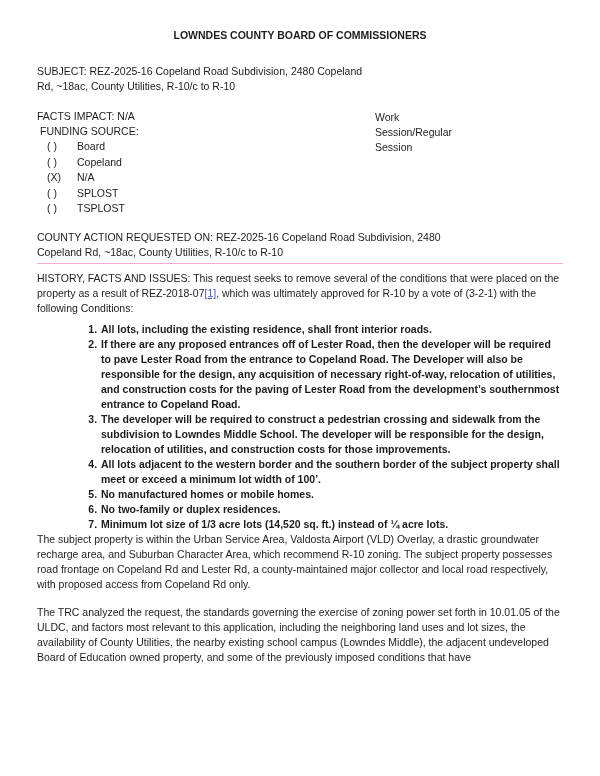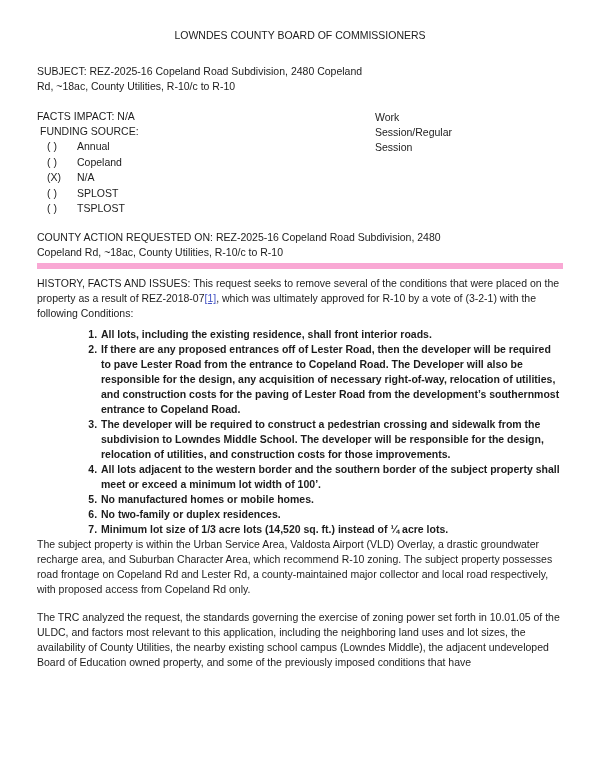--- a/index.html
+++ b/index.html
@@ -20,20 +20,21 @@
     -webkit-font-smoothing: antialiased;
   }
   .content {
     padding: 28px 37px 0 37px;
   }
   .doc-header {
     text-align: center;
   }
   .doc-header div {
     white-space: nowrap;
+    font-weight: bold;
   }
   .subject-block {
     margin-top: 21px;
     max-width: 340px;
   }
   .session-block {
     position: absolute;
     left: 375px;
     top: 110px;
     width: 95px;
@@ -53,21 +54,21 @@
   .funding-option {
     display: flex;
     line-height: 15.6px;
   }
   .funding-option .mark {
     width: 30px;
     flex: 0 0 30px;
   }
   .county-action {
     margin-top: 13px;
-    border-bottom: 6px solid #f9a8d4;
+    border-bottom: 1px solid #f9a8d4;
     padding-bottom: 3px;
   }
   .county-action .inner {
     max-width: 432px;
   }
   .history-par {
     margin-top: 7px;
   }
   a.footnote {
     color: #4252c4;
@@ -106,21 +107,21 @@
     <div class="subject-block">SUBJECT: REZ-2025-16 Copeland Road Subdivision, 2480 Copeland Rd, ~18ac, County Utilities, R-10/c to R-10</div>
 
 
     <div class="budget-line">FACTS IMPACT: N/A</div>
 
     <div class="funding-label">FUNDING SOURCE:</div>
 
     <div class="funding-list">
       <div class="funding-option">
         <span class="mark">( )</span>
-        <span>Annual</span>
+        <span>Board</span>
       </div>
       <div class="funding-option">
         <span class="mark">( )</span>
         <span>Copeland</span>
       </div>
       <div class="funding-option">
         <span class="mark">(X)</span>
         <span>N/A</span>
       </div>
       <div class="funding-option">

